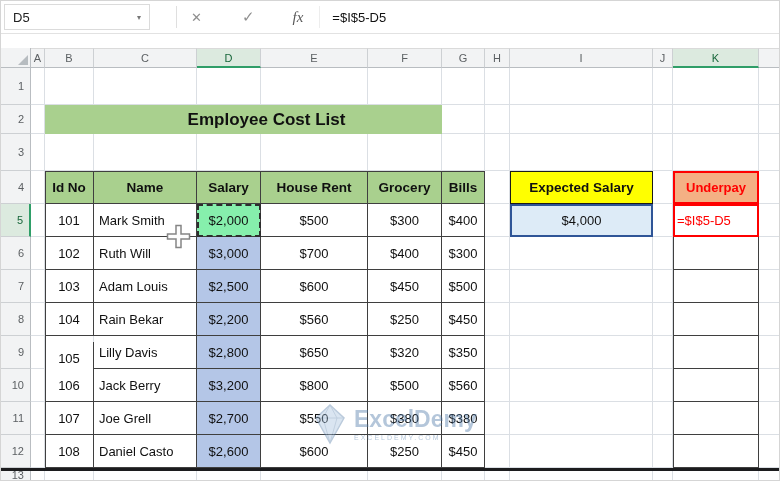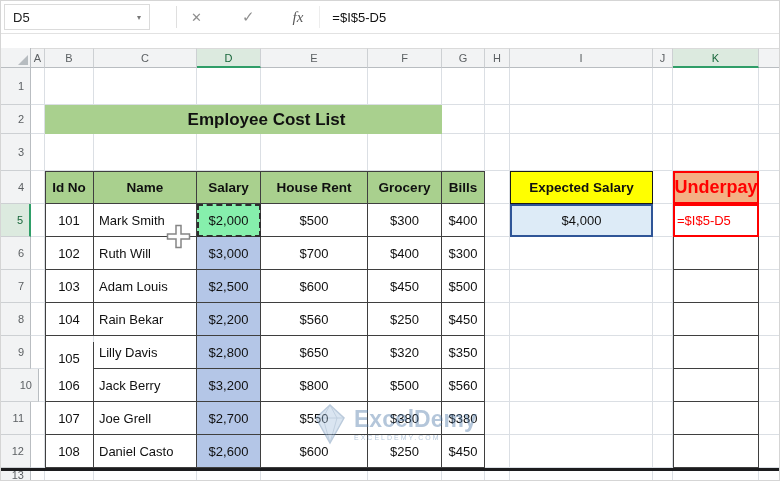--- a/index.html
+++ b/index.html
@@ -38,21 +38,21 @@
   .tc{display:flex;align-items:center;justify-content:center;font-size:13px;color:#101010;background:#fff;
       border-right:1px solid #3F3F3F;border-bottom:1px solid #3F3F3F;}
   .tc.left{justify-content:flex-start;padding-left:5px;}
   .th{font-weight:bold;font-size:13.5px;}
   .tOutline{border-left:1px solid #3F3F3F;border-top:1px solid #3F3F3F;pointer-events:none;}
   .ants{border:2px dashed #2E2E2E;pointer-events:none;}
   .esh{display:flex;align-items:center;justify-content:center;font-weight:bold;font-size:13.5px;
        color:#101010;border:1px solid #1A1A1A;}
   .esv{display:flex;align-items:center;justify-content:center;font-size:13px;color:#101010;
        border:2px solid #2F5597;}
-  .uph{display:flex;align-items:center;justify-content:center;font-weight:bold;font-size:18px;
+  .uph{display:flex;align-items:center;justify-content:center;font-weight:bold;font-size:13px;
        border:2px solid #FF0000;}
   .upf{display:flex;align-items:center;font-size:13px;background:#fff;border:2px solid #FF0000;padding-left:2px;}
   .upe{background:#fff;border:1px solid #3F3F3F;border-top:none;}
   .darkline{background:#1C1C1E;}
 
   
   .watermark{left:312px;top:398px;width:200px;height:50px;display:flex;align-items:center;gap:7px;opacity:.42;}
   .wm-text{font-size:23px;font-weight:bold;color:#4E79A8;line-height:1;}
   .wm-sub{font-size:7px;letter-spacing:2px;color:#4E79A8;margin-top:3px;}
 
@@ -247,21 +247,21 @@
       <div class="abs ch" style="left: 758px; top: 47px; width: 22px; height: 20px;"></div>
       <div class="abs rh" style="left: 0px; top: 67px; width: 30px; height: 37px;">1</div>
       <div class="abs rh" style="left: 0px; top: 104px; width: 30px; height: 29px;">2</div>
       <div class="abs rh" style="left: 0px; top: 133px; width: 30px; height: 37px;">3</div>
       <div class="abs rh" style="left: 0px; top: 170px; width: 30px; height: 33px;">4</div>
       <div class="abs rh rhl" style="left: 0px; top: 203px; width: 30px; height: 33px;">5</div>
       <div class="abs rh" style="left: 0px; top: 236px; width: 30px; height: 33px;">6</div>
       <div class="abs rh" style="left: 0px; top: 269px; width: 30px; height: 33px;">7</div>
       <div class="abs rh" style="left: 0px; top: 302px; width: 30px; height: 33px;">8</div>
       <div class="abs rh" style="left: 0px; top: 335px; width: 30px; height: 33px;">9</div>
-      <div class="abs rh" style="left: 0px; top: 368px; width: 38px; height: 33px;">10</div>
+      <div class="abs rh" style="left: 0px; top: 368px; width: 30px; height: 33px;">10</div>
       <div class="abs rh" style="left: 0px; top: 401px; width: 30px; height: 33px;">11</div>
       <div class="abs rh" style="left: 0px; top: 434px; width: 30px; height: 33px;">12</div>
       <div class="abs rh" style="left: 0px; top: 467px; width: 30px; height: 14px;">13</div>
       <div class="abs corner" style="left: 0px; top: 47px; width: 30px; height: 20px;"></div>
       <div class="abs banner" style="left: 44px; top: 104px; width: 397px; height: 29px; background: rgb(169, 208, 142);">Employee Cost List</div>
       <div class="abs tc th" style="left: 44px; top: 170px; width: 49px; height: 33px; background: rgb(169, 208, 142);">Id No</div>
       <div class="abs tc th" style="left: 93px; top: 170px; width: 103px; height: 33px; background: rgb(169, 208, 142);">Name</div>
       <div class="abs tc th" style="left: 196px; top: 170px; width: 64px; height: 33px; background: rgb(169, 208, 142);">Salary</div>
       <div class="abs tc th" style="left: 260px; top: 170px; width: 107px; height: 33px; background: rgb(169, 208, 142);">House Rent</div>
       <div class="abs tc th" style="left: 367px; top: 170px; width: 74px; height: 33px; background: rgb(169, 208, 142);">Grocery</div>

